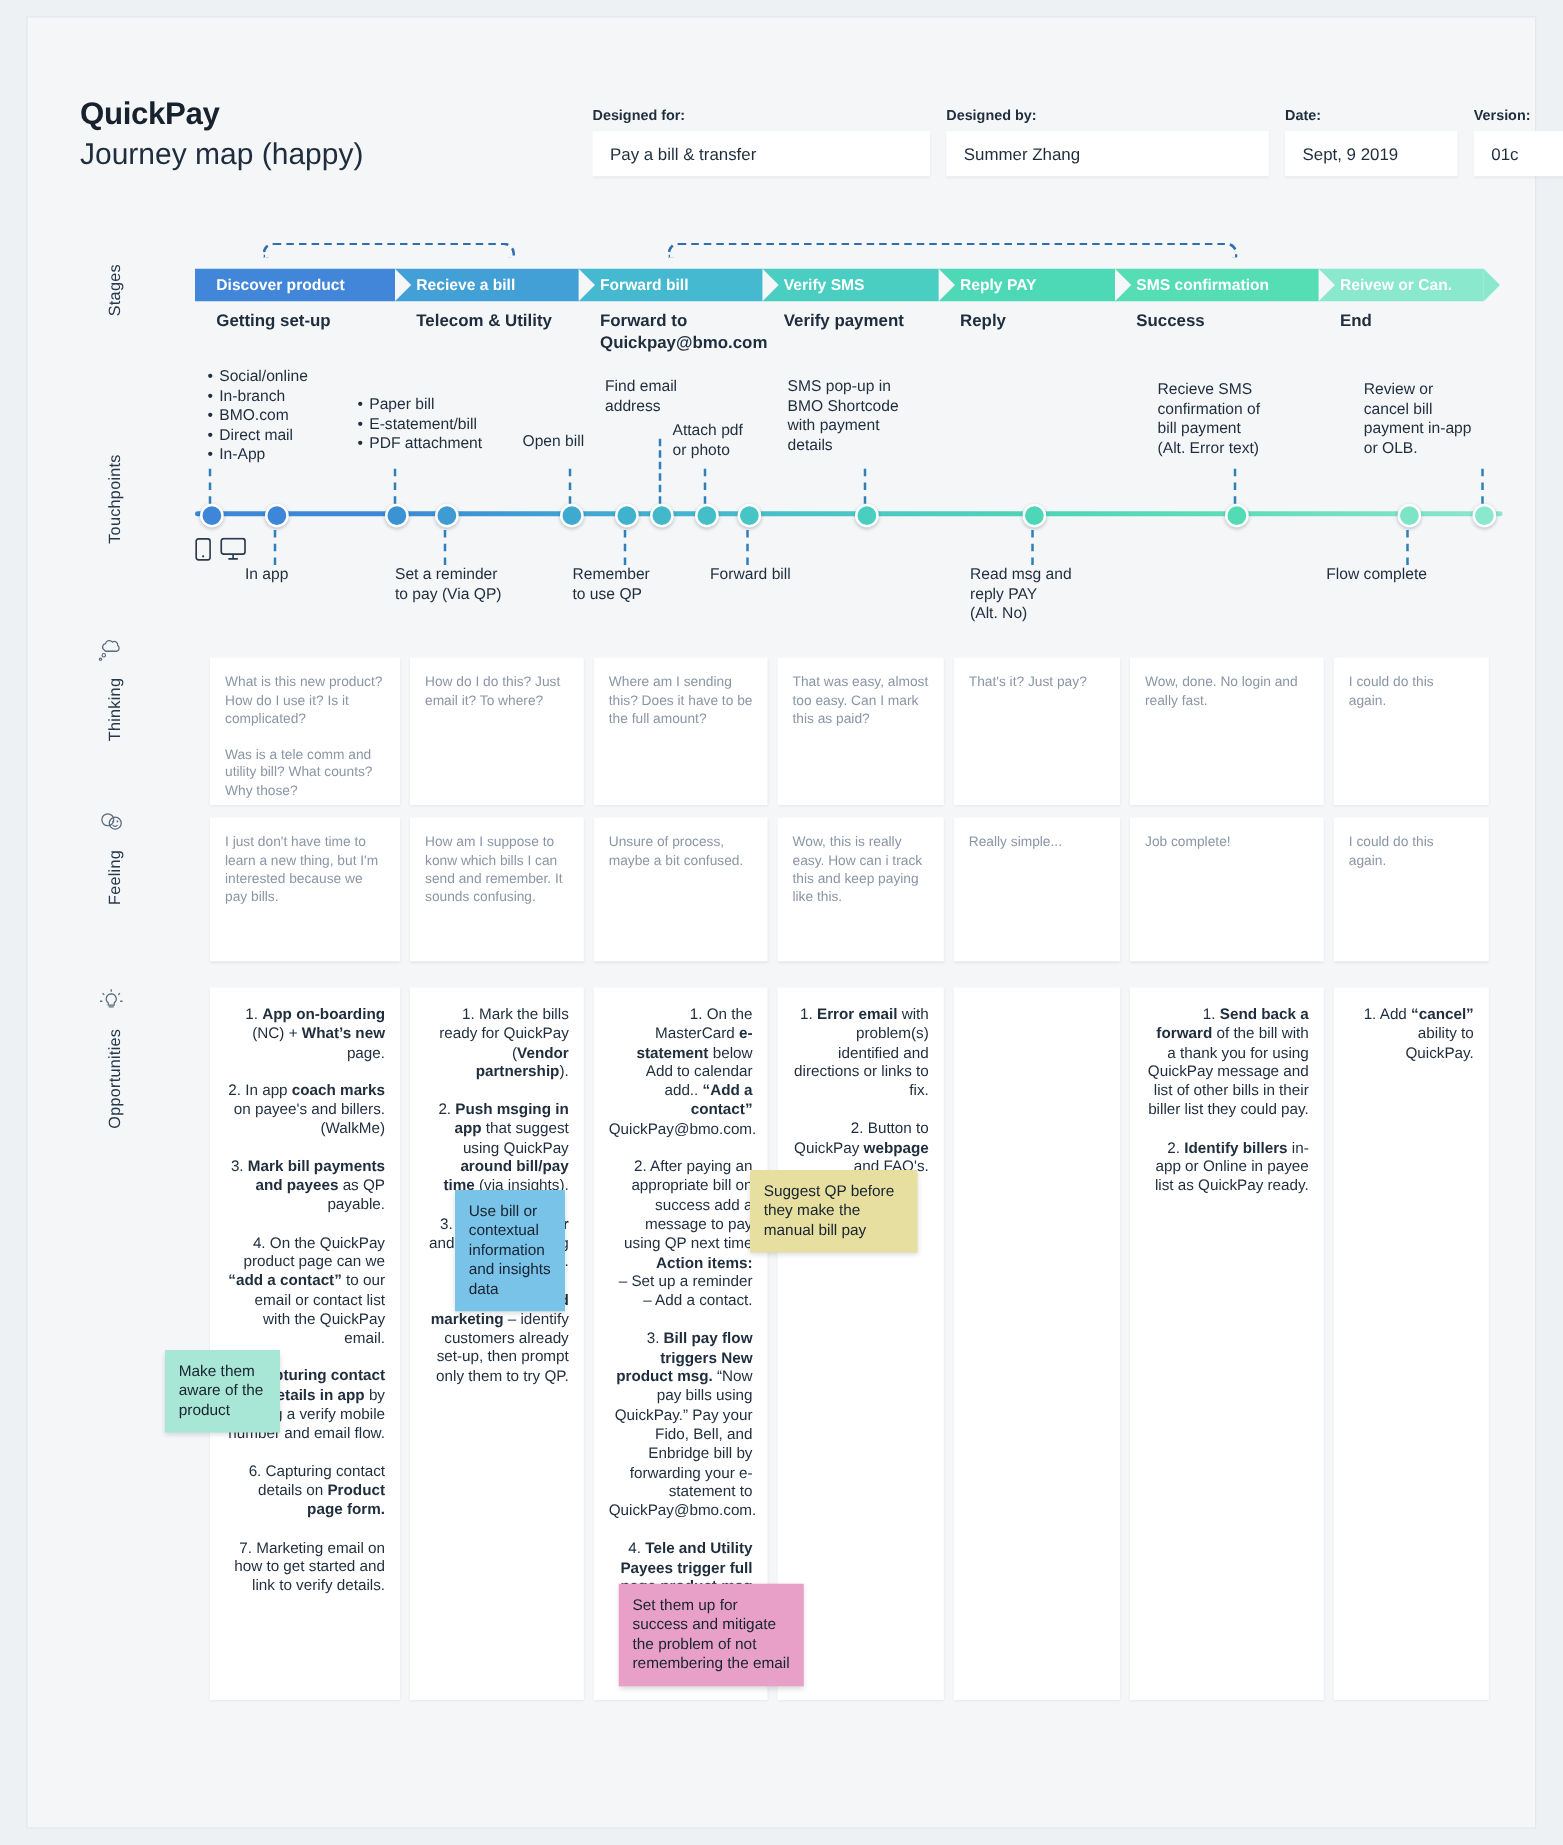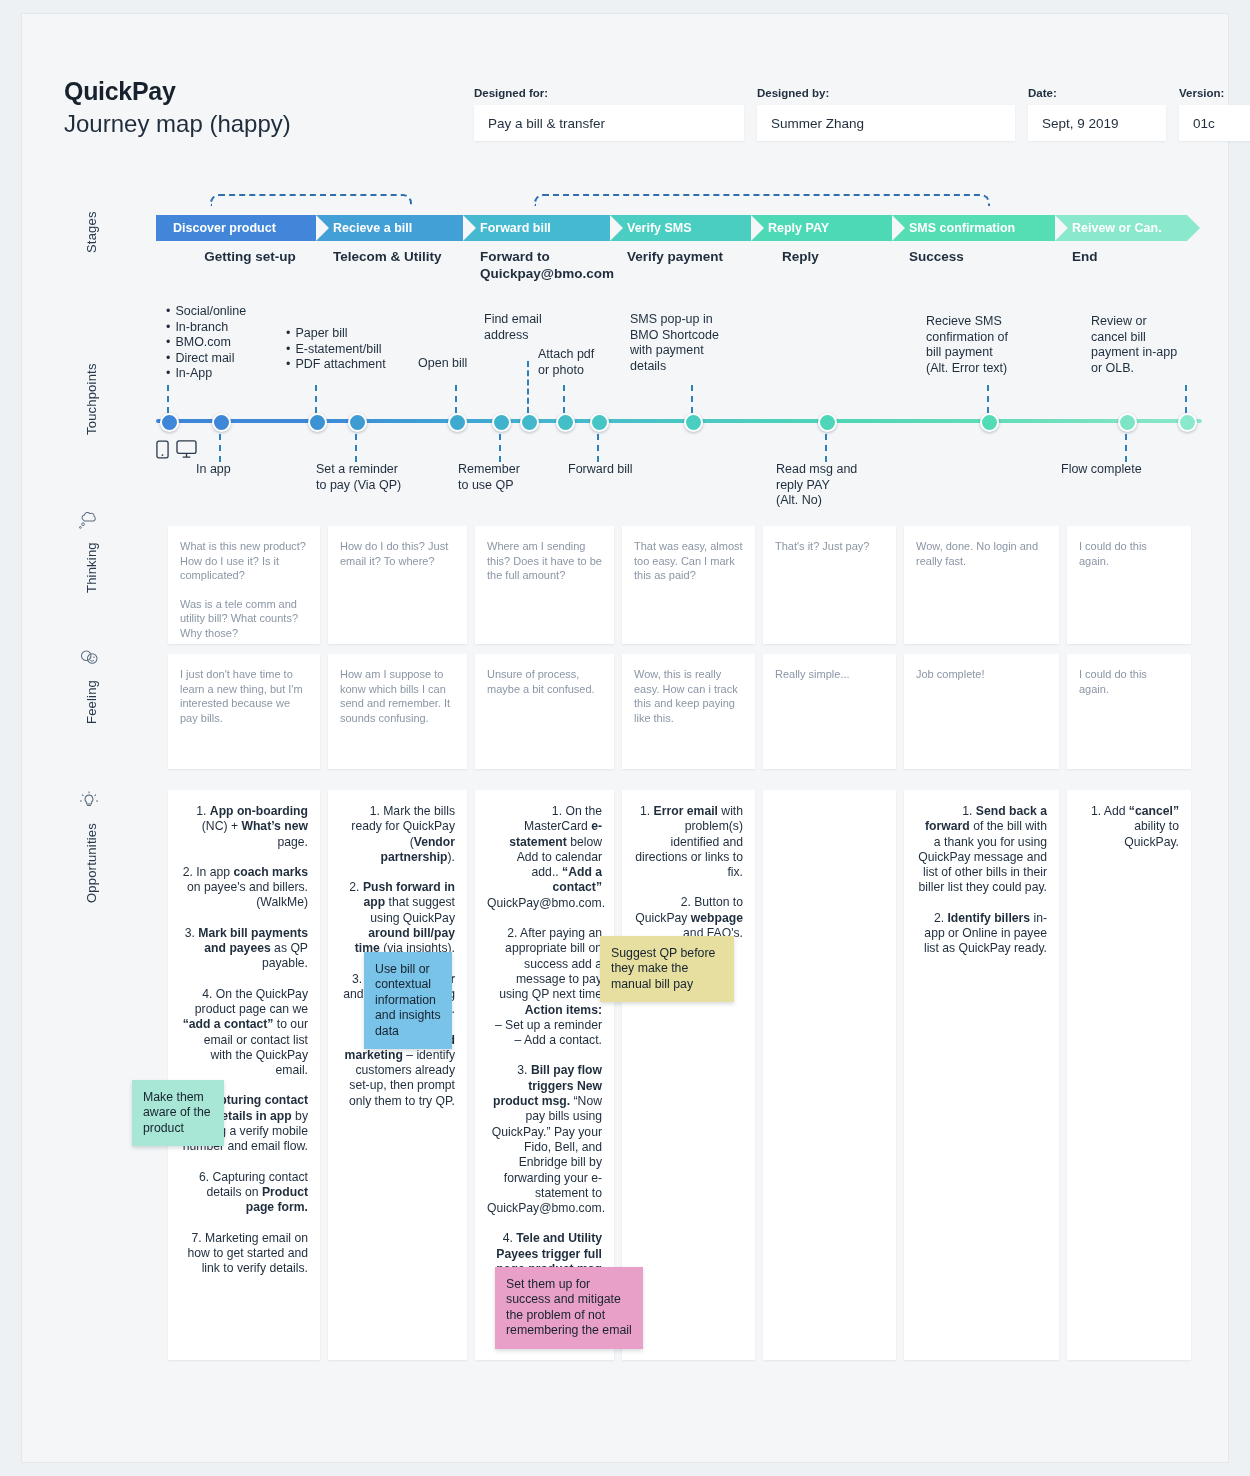--- a/index.html
+++ b/index.html
@@ -47,21 +47,21 @@
 
   .substages{position:absolute;left:134px;top:234px;width:1048px;height:36px;}
   .substage{position:absolute;font-size:13.5px;font-weight:bold;color:#1f2d3d;line-height:17px;}
 
   
   .bracket{position:absolute;border-top:2px dashed #2f6fb0;height:10px;
      border-left:2px dashed #2f6fb0;border-right:2px dashed #2f6fb0;
      border-top-left-radius:9px;border-top-right-radius:9px;}
 
   
-  .tp-area{position:absolute;left:134px;top:290px;width:1050px;height:210px;}
+  .tp-area{position:absolute;left:134px;top:280px;width:1050px;height:210px;}
   .tp-line{position:absolute;left:0;top:115px;width:1046px;height:4px;
      background:linear-gradient(90deg,#3d86d8 0%,#3d86d8 14%,#3e9fd4 26%,#45b6cf 38%,#4bc9c3 52%,#4fd6b5 66%,#62dcb8 80%,#8ee7cd 100%);
      border-radius:2px;}
   .dot{position:absolute;width:15px;height:15px;border-radius:50%;border:2px solid #ffffff;
      box-shadow:0 1px 3px rgba(20,40,60,.28);top:109px;}
   .stem{position:absolute;border-left:2px dashed #2f7fb8;}
   .tp-note{position:absolute;font-size:12.5px;line-height:15.5px;color:#1f2d3d;}
   .tp-note.bullets div:before{content:"\2022";margin-right:5px;}
   .devicons{position:absolute;left:0px;top:136px;display:flex;gap:7px;align-items:center;}
 
@@ -169,26 +169,26 @@
         <span>SMS confirmation</span>
         <i class="tip" style="border-left: 13px solid rgb(85, 222, 180);"></i>
       </div>
       <div class="stage" style="width: 132px; background: rgb(138, 232, 205);">
         <i class="notch"></i>
         <span>Reivew or Can.</span>
         <i class="tip" style="border-left: 13px solid rgb(138, 232, 205);"></i>
       </div>
     </div>
   <div class="substages" id="substages">
-      <div class="substage" style="left: 17px; top: 0px; width: 154px; white-space: pre-line; text-align: center;">Getting set-up</div>
+      <div class="substage" style="left: 17px; top: 0px; width: 154px; white-space: pre-line;">Getting set-up</div>
       <div class="substage" style="left: 177px; top: 0px; width: 141px; white-space: pre-line;">Telecom &amp; Utility</div>
       <div class="substage" style="left: 324px; top: 0px; width: 141px; white-space: pre-line;">Forward to
 Quickpay@bmo.com</div>
       <div class="substage" style="left: 471px; top: 0px; width: 135px; white-space: pre-line;">Verify payment</div>
-      <div class="substage" style="left: 612px; top: 0px; width: 135px; white-space: pre-line; margin-left: 14px;">Reply</div>
+      <div class="substage" style="left: 612px; top: 0px; width: 135px; white-space: pre-line;">Reply</div>
       <div class="substage" style="left: 753px; top: 0px; width: 157px; white-space: pre-line;">Success</div>
       <div class="substage" style="left: 916px; top: 0px; width: 126px; white-space: pre-line;">End</div>
     </div>
 
   <div class="tp-area">
     <div class="tp-line"></div>
 
     <div class="tp-note bullets" style="left:10px;top:0px;width:130px;">
       <div>Social/online</div>
         <div>In-branch</div>
@@ -324,21 +324,21 @@
         <p>1. <b>App on-boarding</b> (NC) + <b>What’s new</b> page.</p>
         <p>2. In app <b>coach marks</b> on payee's and billers. (WalkMe)</p>
         <p>3. <b>Mark bill payments and payees</b> as QP payable.</p>
         <p>4. On the QuickPay product page can we <b>“add a contact”</b> to our email or contact list with the QuickPay email.</p>
         <p>5. <b>Capturing contact details in app</b> by adding a verify mobile number and email flow.</p>
         <p>6. Capturing contact details on <b>Product page form.</b></p>
         <p>7. Marketing email on how to get started and link to verify details.</p>
       </div>
       <div class="opp-card" style="width: 139px; height: 570px;">
         <p>1. Mark the bills ready for QuickPay (<b>Vendor partnership</b>).</p>
-        <p>2. <b>Push forward in app</b> that suggest using QuickPay <b>around bill/pay time</b> (via insights).</p>
+        <p>2. <b>Push msging in app</b> that suggest using QuickPay <b>around bill/pay time</b> (via insights).</p>
         <p>3. <b>Capturing error</b> and error messaging on error email.</p>
         <p>4<b>. Targeted marketing</b> – identify customers already set-up, then prompt only them to try QP.</p>
       </div>
       <div class="opp-card" style="width: 139px; height: 570px;">
         <p>1. On the MasterCard <b>e-statement</b> below Add to calendar add.. <b>“Add a contact”</b> QuickPay@bmo.com.</p>
         <p>2. After paying an appropriate bill on success add a message to pay using QP next time <b>Action items:</b><br>– Set up a reminder<br>– Add a contact.</p>
         <p>3. <b>Bill pay flow triggers New product msg.</b> “Now pay bills using QuickPay.” Pay your Fido, Bell, and Enbridge bill by forwarding your e-statement to QuickPay@bmo.com.</p>
         <p>4. <b>Tele and Utility Payees trigger full page product msg</b> “Pay this bill using QP.”...</p>
       </div>
       <div class="opp-card" style="width: 133px; height: 570px;">

